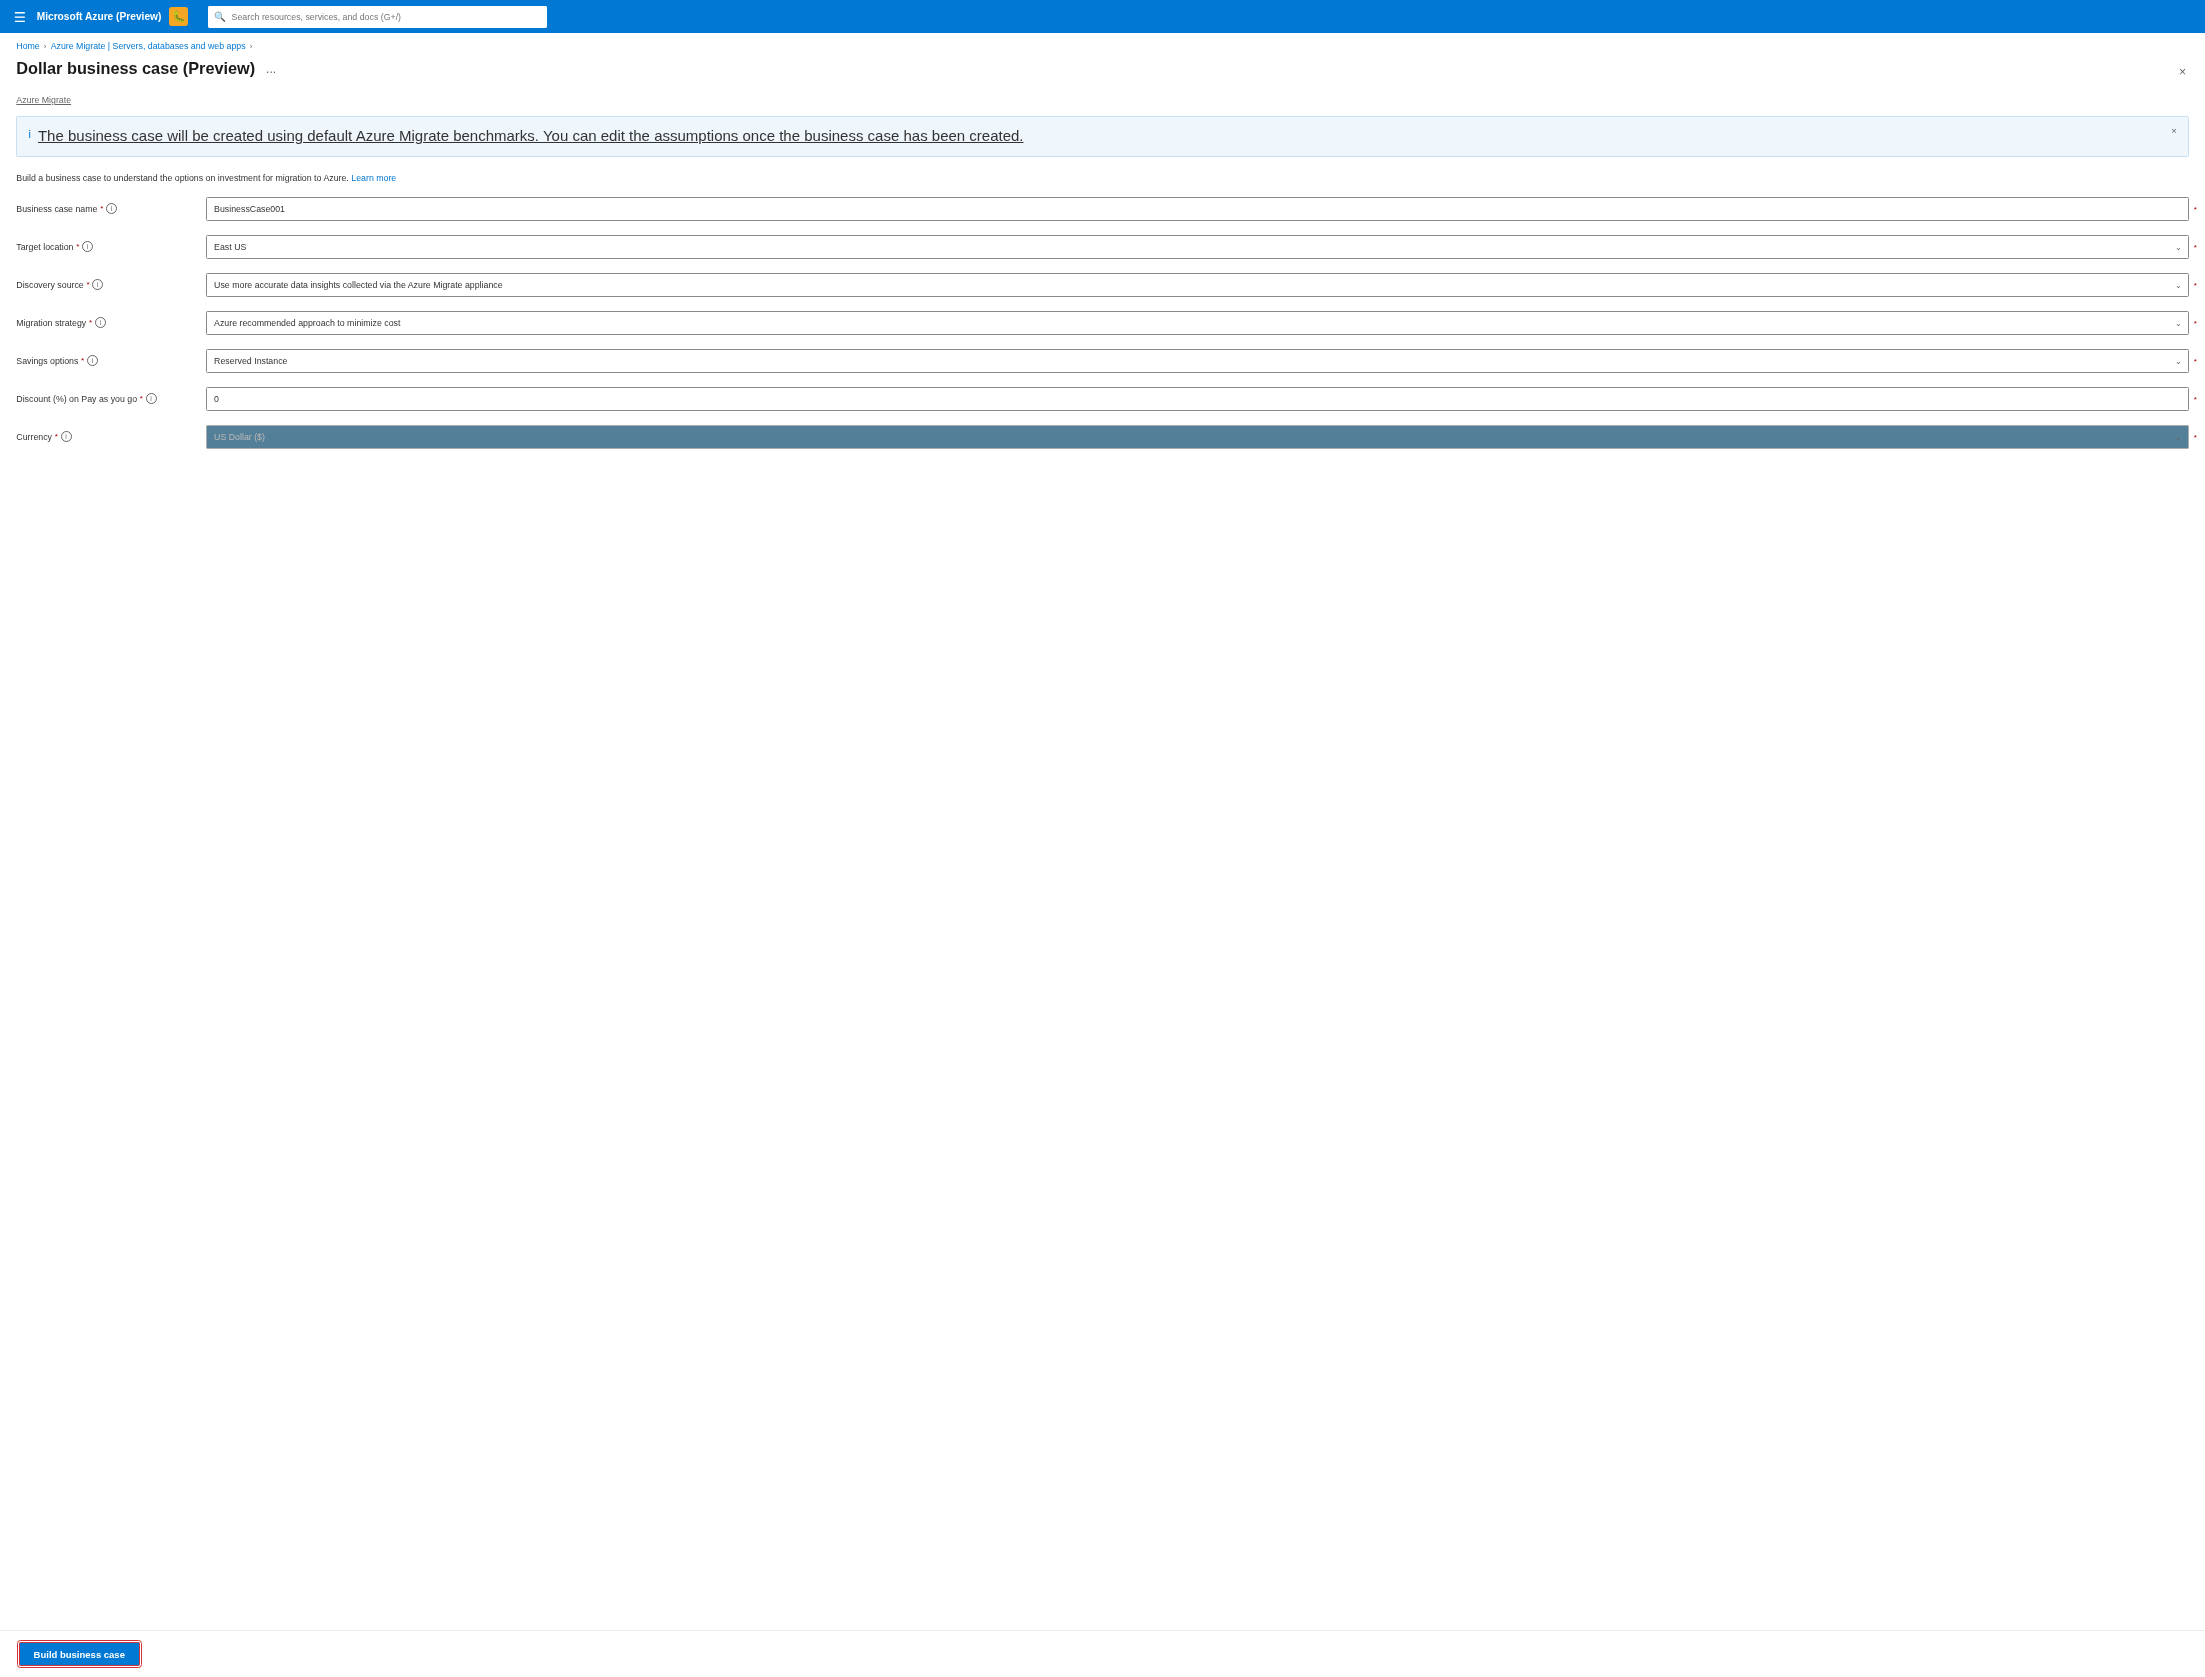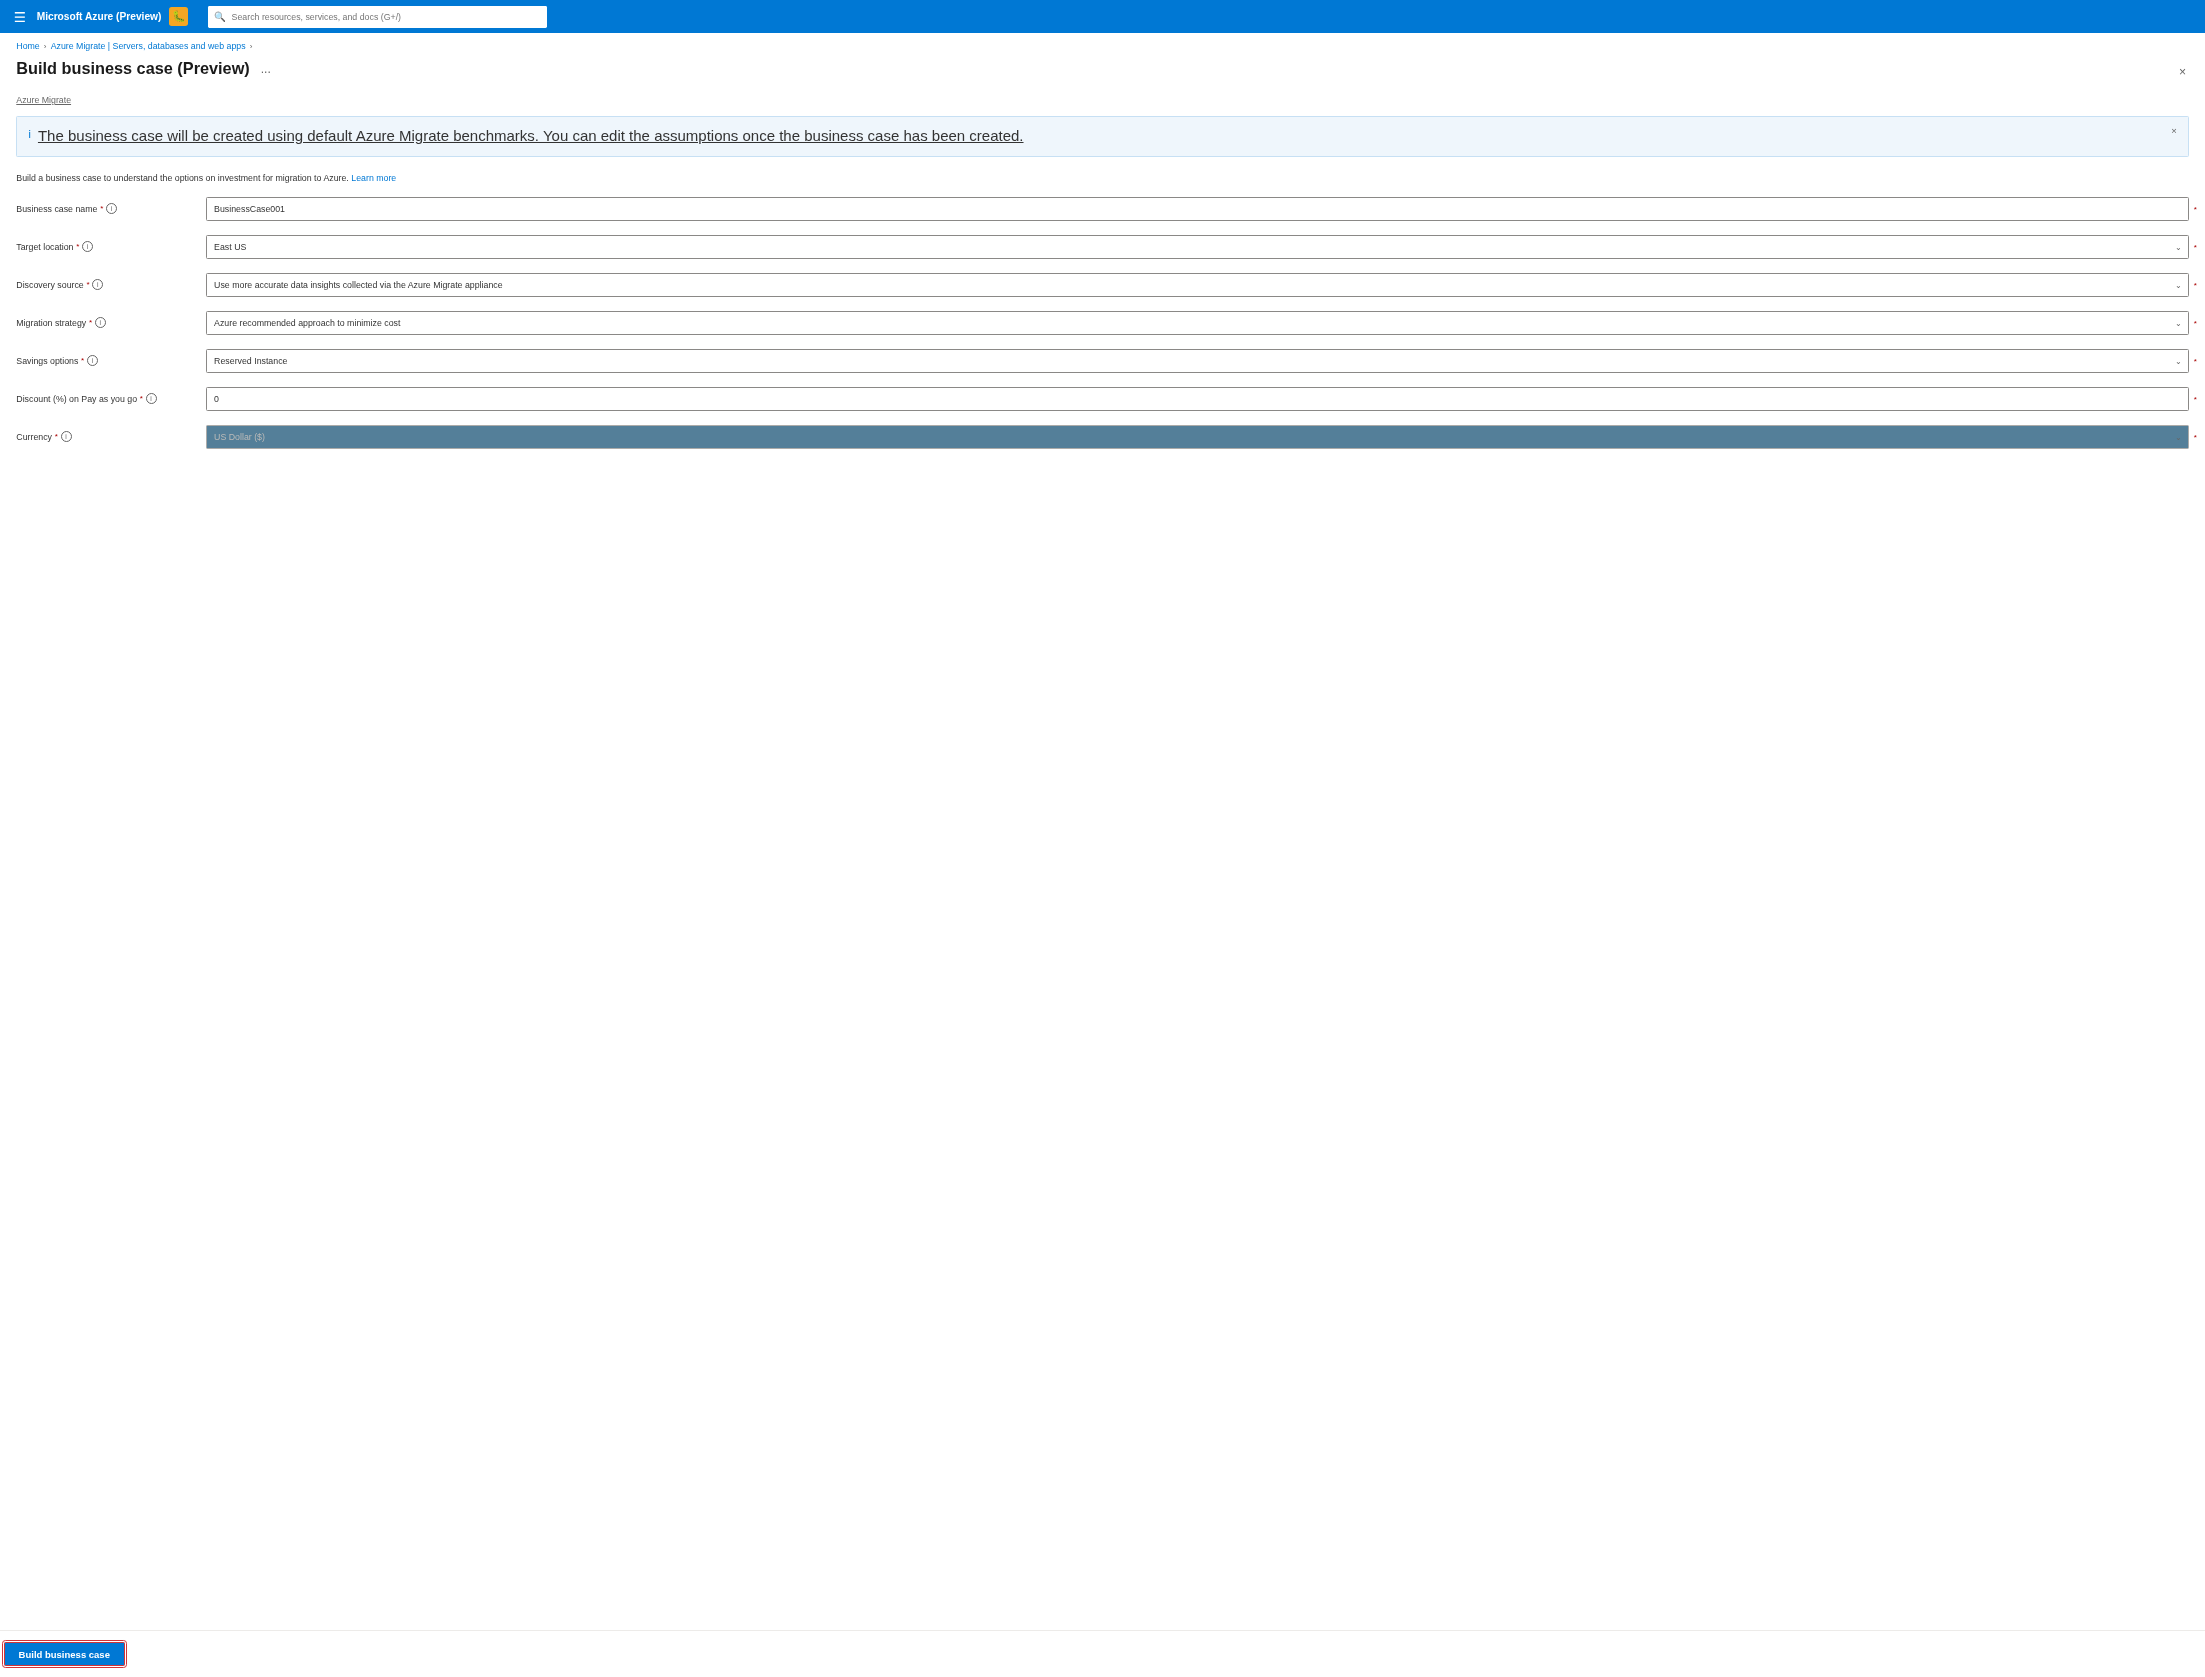--- a/index.html
+++ b/index.html
@@ -240,21 +240,21 @@
     }
 
     
     .bottom-bar {
       position: fixed;
       bottom: 0;
       left: 0;
       right: 0;
       background: white;
       border-top: 0.7px solid #edebe9;
-      padding: 11px 4px;
+      padding: 11px 19px;
       display: flex;
       align-items: center;
     }
     .build-button {
       background: #0078d4;
       color: white;
       border: 1.4px solid #d13438;
       border-radius: 1.4px;
       padding: 5.4px 13.6px;
       font-size: 9.5px;
@@ -284,21 +284,21 @@
   <div class="breadcrumb">
     <a>Home</a>
     <span class="breadcrumb-sep">›</span>
     <a>Azure Migrate | Servers, databases and web apps</a>
     <span class="breadcrumb-sep">›</span>
   </div>
 
   <div class="panel-header">
     <div class="panel-title-section">
       <div class="panel-title">
-        <span>Build business case (Preview)</span>
+        <span>Dollar business case (Preview)</span>
         <button class="panel-ellipsis">...</button>
       </div>
       <div class="panel-subtitle">Azure Migrate</div>
     </div>
     <button class="panel-close">×</button>
   </div>
 
   <div class="info-banner">
     <span class="info-banner-icon">ℹ</span>
     <span class="info-banner-text">The business case will be created using default Azure Migrate benchmarks. You can edit the assumptions once the business case has been created.</span>

